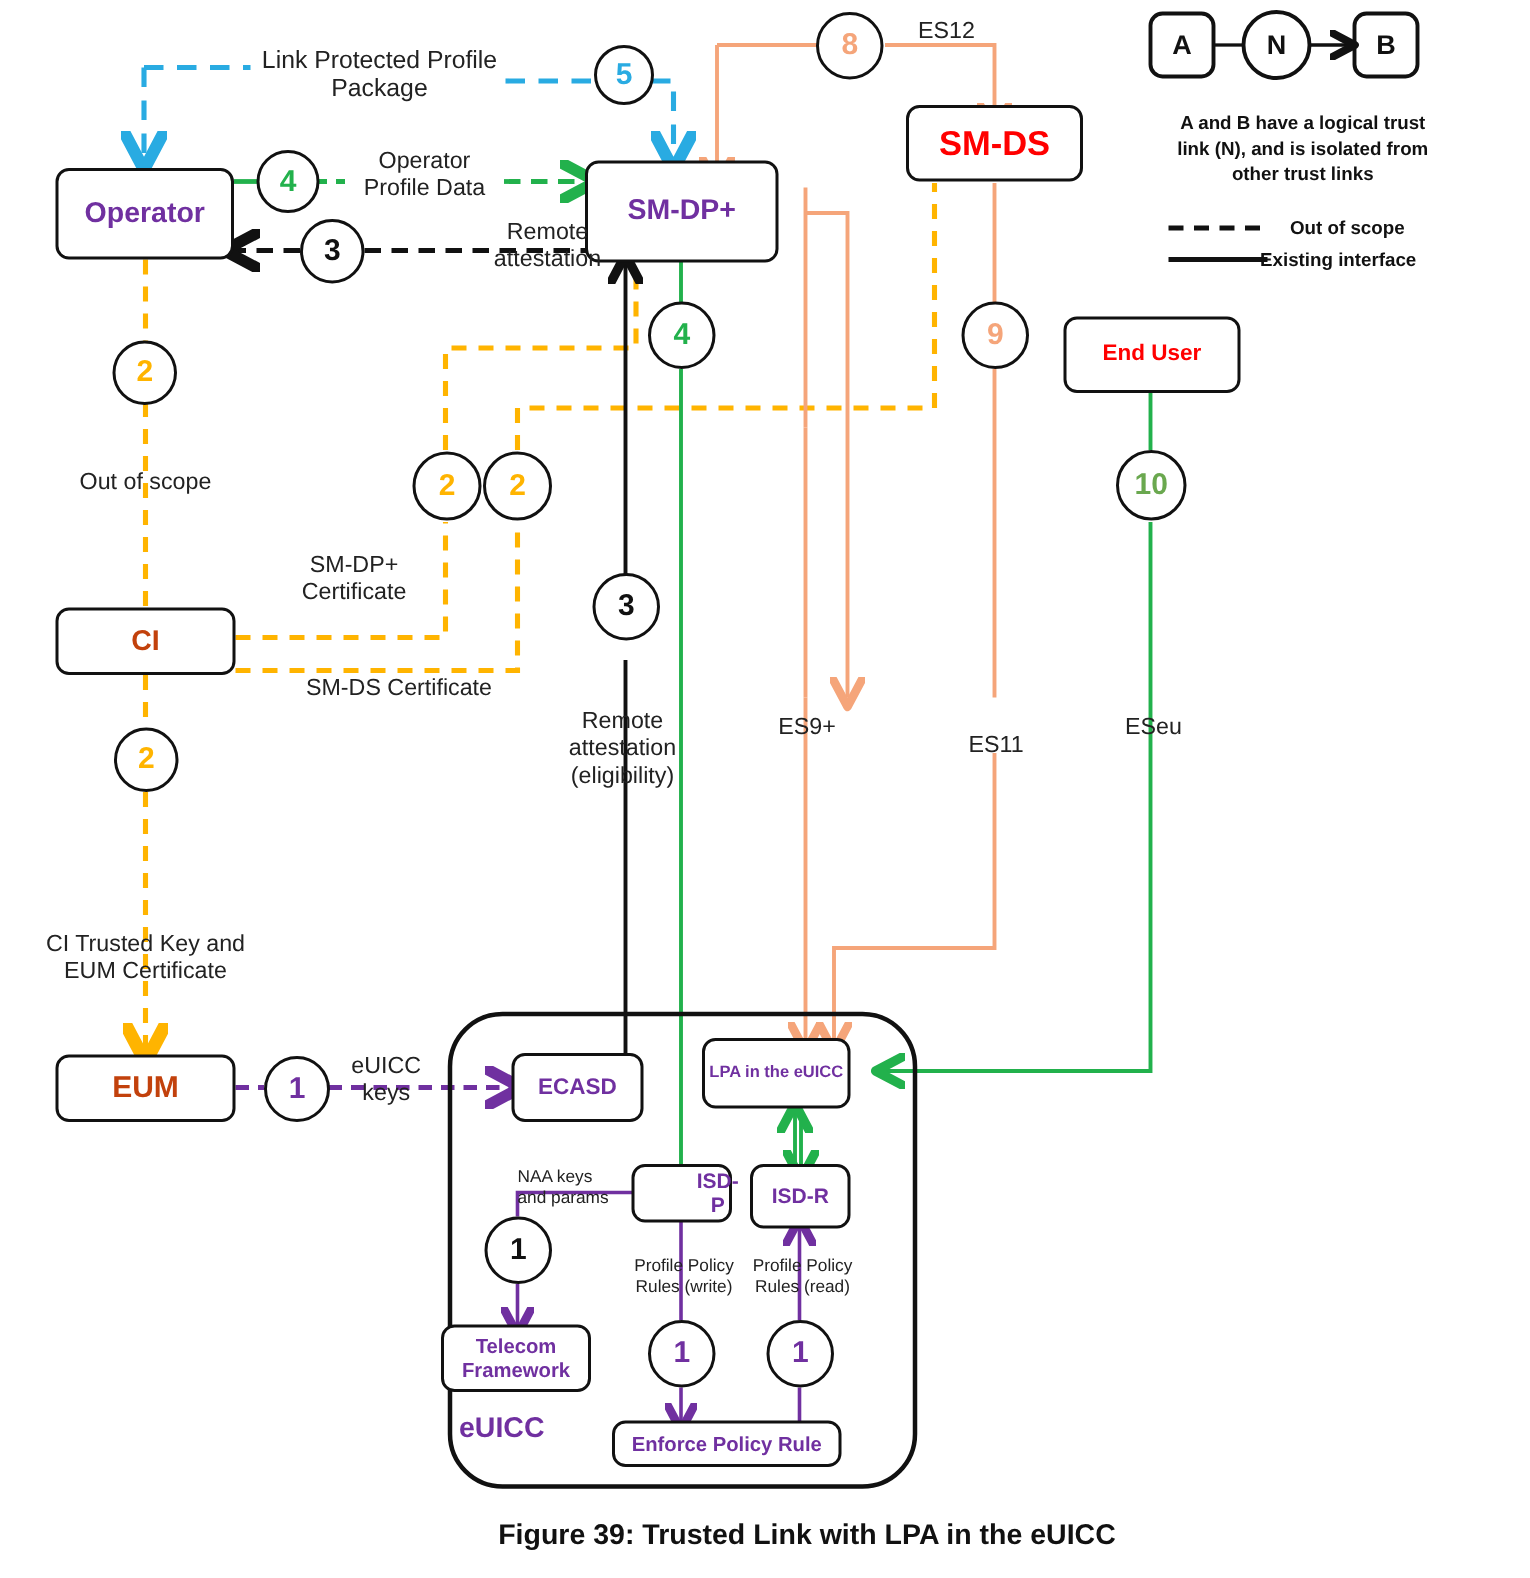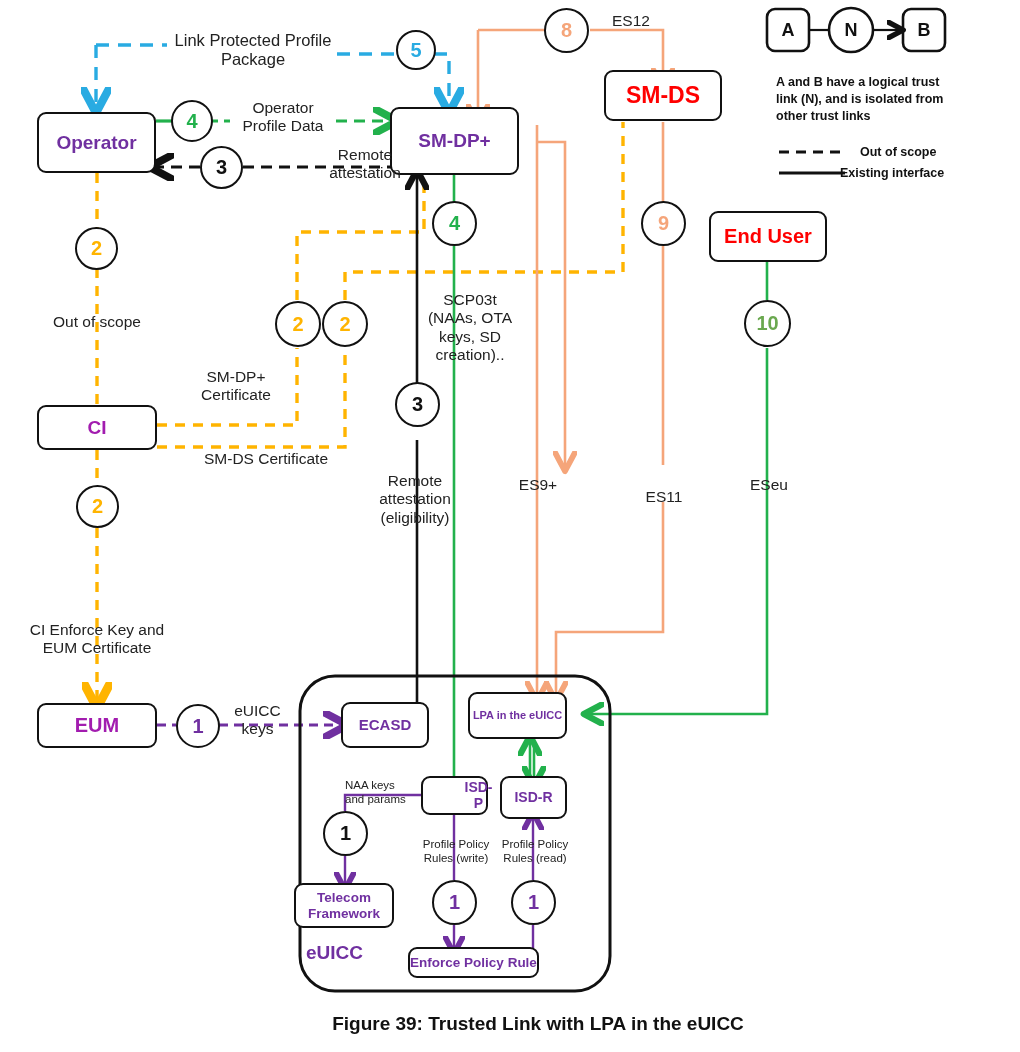--- a/index.html
+++ b/index.html
@@ -3,21 +3,21 @@
 <meta charset="utf-8">
 <style>
   html,body{margin:0;padding:0;background:#ffffff;}
   body{width:1020px;height:1052px;font-family:"Liberation Sans",sans-serif;position:relative;overflow:hidden;}
   #stage{position:absolute;left:0;top:0;width:1020px;height:1052px;}
   svg#canvas{position:absolute;left:0;top:0;width:1020px;height:1052px;}
 
   .node{position:absolute;border:2.5px solid #111;border-radius:9px;background:#fff;
         display:flex;align-items:center;justify-content:center;text-align:center;
         font-weight:bold;color:#7030a0;box-sizing:border-box;line-height:1.12;}
-  .node.blue-label{color:#a21caf;}
+  .node.blue-label{color:#c2410c;}
   .node.red-label{color:#ff0000;}
   .node.plain{color:#111;}
 
   .numcircle{position:absolute;border-radius:50%;border:2.2px solid #111;background:#fff;
         display:flex;align-items:center;justify-content:center;font-weight:bold;box-sizing:border-box;}
 
   .lbl{position:absolute;color:#222;text-align:center;line-height:1.18;
        font-family:"Liberation Sans",sans-serif;}
 
   .legendtext{position:absolute;font-weight:bold;color:#111;font-size:12.5px;line-height:1.35;}
@@ -141,21 +141,21 @@
   </div>
 
   <div class="node" style="left:390px;top:107px;width:129px;height:68px;font-size:19px;">
     <span>SM-DP+</span>
   </div>
 
   <div class="node red-label" style="left:604px;top:70px;width:118px;height:51px;font-size:23px;">
     <span>SM-DS</span>
   </div>
 
-  <div class="node red-label" style="left:709px;top:211px;width:118px;height:51px;font-size:20px;">
+  <div class="node red-label" style="left:709px;top:211px;width:118px;height:51px;font-size:15px;">
     <span>End User</span>
   </div>
 
   <div class="node blue-label" style="left:37px;top:405px;width:120px;height:45px;font-size:19px;">
     <span>CI</span>
   </div>
 
   <div class="node blue-label" style="left:37px;top:703px;width:120px;height:45px;font-size:20px;">
     <span>EUM</span>
   </div>
@@ -173,21 +173,21 @@
   </div>
 
   <div class="node" style="left:500px;top:776px;width:67px;height:43px;font-size:14px;">
     <span>ISD-R</span>
   </div>
 
   <div class="node" style="left:294px;top:883px;width:100px;height:45px;font-size:13.5px;">
     <span>Telecom Framework</span>
   </div>
 
-  <div class="node" style="left:408px;top:947px;width:131px;height:31px;font-size:13.5px;text-align:center;">
+  <div class="node" style="left:408px;top:947px;width:153px;height:31px;font-size:13.5px;text-align:center;">
     <span>Enforce Policy Rule</span>
   </div>
 
   <div class="euicc-title" style="left:306px;top:942px;">eUICC</div>
 
   <div class="numcircle" style="left:396px;top:30px;width:40px;height:40px;font-size:20px;color:#29abe2;">
     <span>5</span>
   </div>
 
   <div class="numcircle" style="left:171px;top:100px;width:42px;height:42px;font-size:20px;color:#22b14c;">
@@ -261,36 +261,32 @@
 
   <div class="lbl" style="left:596px;top:12px;width:70px;font-size:15.5px;">ES12</div>
 
   <div class="lbl" style="left:32px;top:313px;width:130px;font-size:15.5px;">Out of scope</div>
 
   <div class="lbl" style="left:181px;top:368px;width:110px;font-size:15.5px;white-space:pre-line;">SM-DP+
 Certificate</div>
 
   <div class="lbl" style="left:186px;top:450px;width:160px;font-size:15.5px;">SM-DS Certificate</div>
 
-  <div class="lbl" style="left:415px;top:291px;width:110px;font-size:15.5px;white-space:pre-line;">SCP03t
-(NAAs, OTA
-keys, SD
-creation)..</div>
 
   <div class="lbl" style="left:350px;top:472px;width:130px;font-size:15.5px;white-space:pre-line;">Remote
 attestation
 (eligibility)</div>
 
   <div class="lbl" style="left:498px;top:476px;width:80px;font-size:15.5px;">ES9+</div>
 
   <div class="lbl" style="left:624px;top:476px;width:80px;font-size:15.5px;margin-top:12px;">ES11</div>
 
   <div class="lbl" style="left:729px;top:476px;width:80px;font-size:15.5px;">ESeu</div>
 
-  <div class="lbl" style="left:17px;top:621px;width:160px;font-size:15.5px;white-space:pre-line;">CI Enforce Key and
+  <div class="lbl" style="left:17px;top:621px;width:160px;font-size:15.5px;white-space:pre-line;">CI Trusted Key and
 EUM  Certificate</div>
 
   <div class="lbl" style="left:215px;top:702px;width:85px;font-size:15.5px;white-space:pre-line;">eUICC
 keys</div>
 
   <div class="lbl" style="left:345px;top:779px;width:80px;font-size:11.5px;white-space:pre-line;text-align:left;">NAA keys
 and params</div>
 
   <div class="lbl" style="left:411px;top:838px;width:90px;font-size:11.5px;white-space:pre-line;">Profile Policy
 Rules (write)</div>
@@ -301,21 +297,21 @@
   <div class="node plain" style="left:767px;top:9px;width:42px;height:42px;font-size:18px;border:none;background:transparent;">
     <span>A</span>
   </div>
   <div class="node plain" style="left:829px;top:9px;width:44px;height:42px;font-size:18px;border:none;background:transparent;">
     <span>N</span>
   </div>
   <div class="node plain" style="left:903px;top:9px;width:42px;height:42px;font-size:18px;border:none;background:transparent;">
     <span>B</span>
   </div>
 
-  <div class="legendtext" style="left:776px;top:74px;width:185px;">A and B have a logical trust link (N), and is isolated from other trust links</div>
+  <div class="legendtext" style="left:776px;top:74px;width:185px;text-align:center;">A and B have a logical trust link (N), and is isolated from other trust links</div>
 
   <div class="legendlabel" style="left:860px;top:145px;">Out of scope</div>
 
   <div class="legendlabel" style="left:840px;top:166px;">Existing interface</div>
 
   <div class="caption" style="top:1013px;">Figure 39: Trusted Link with LPA in the eUICC</div>
 
 </div>
 
 </body></html>

